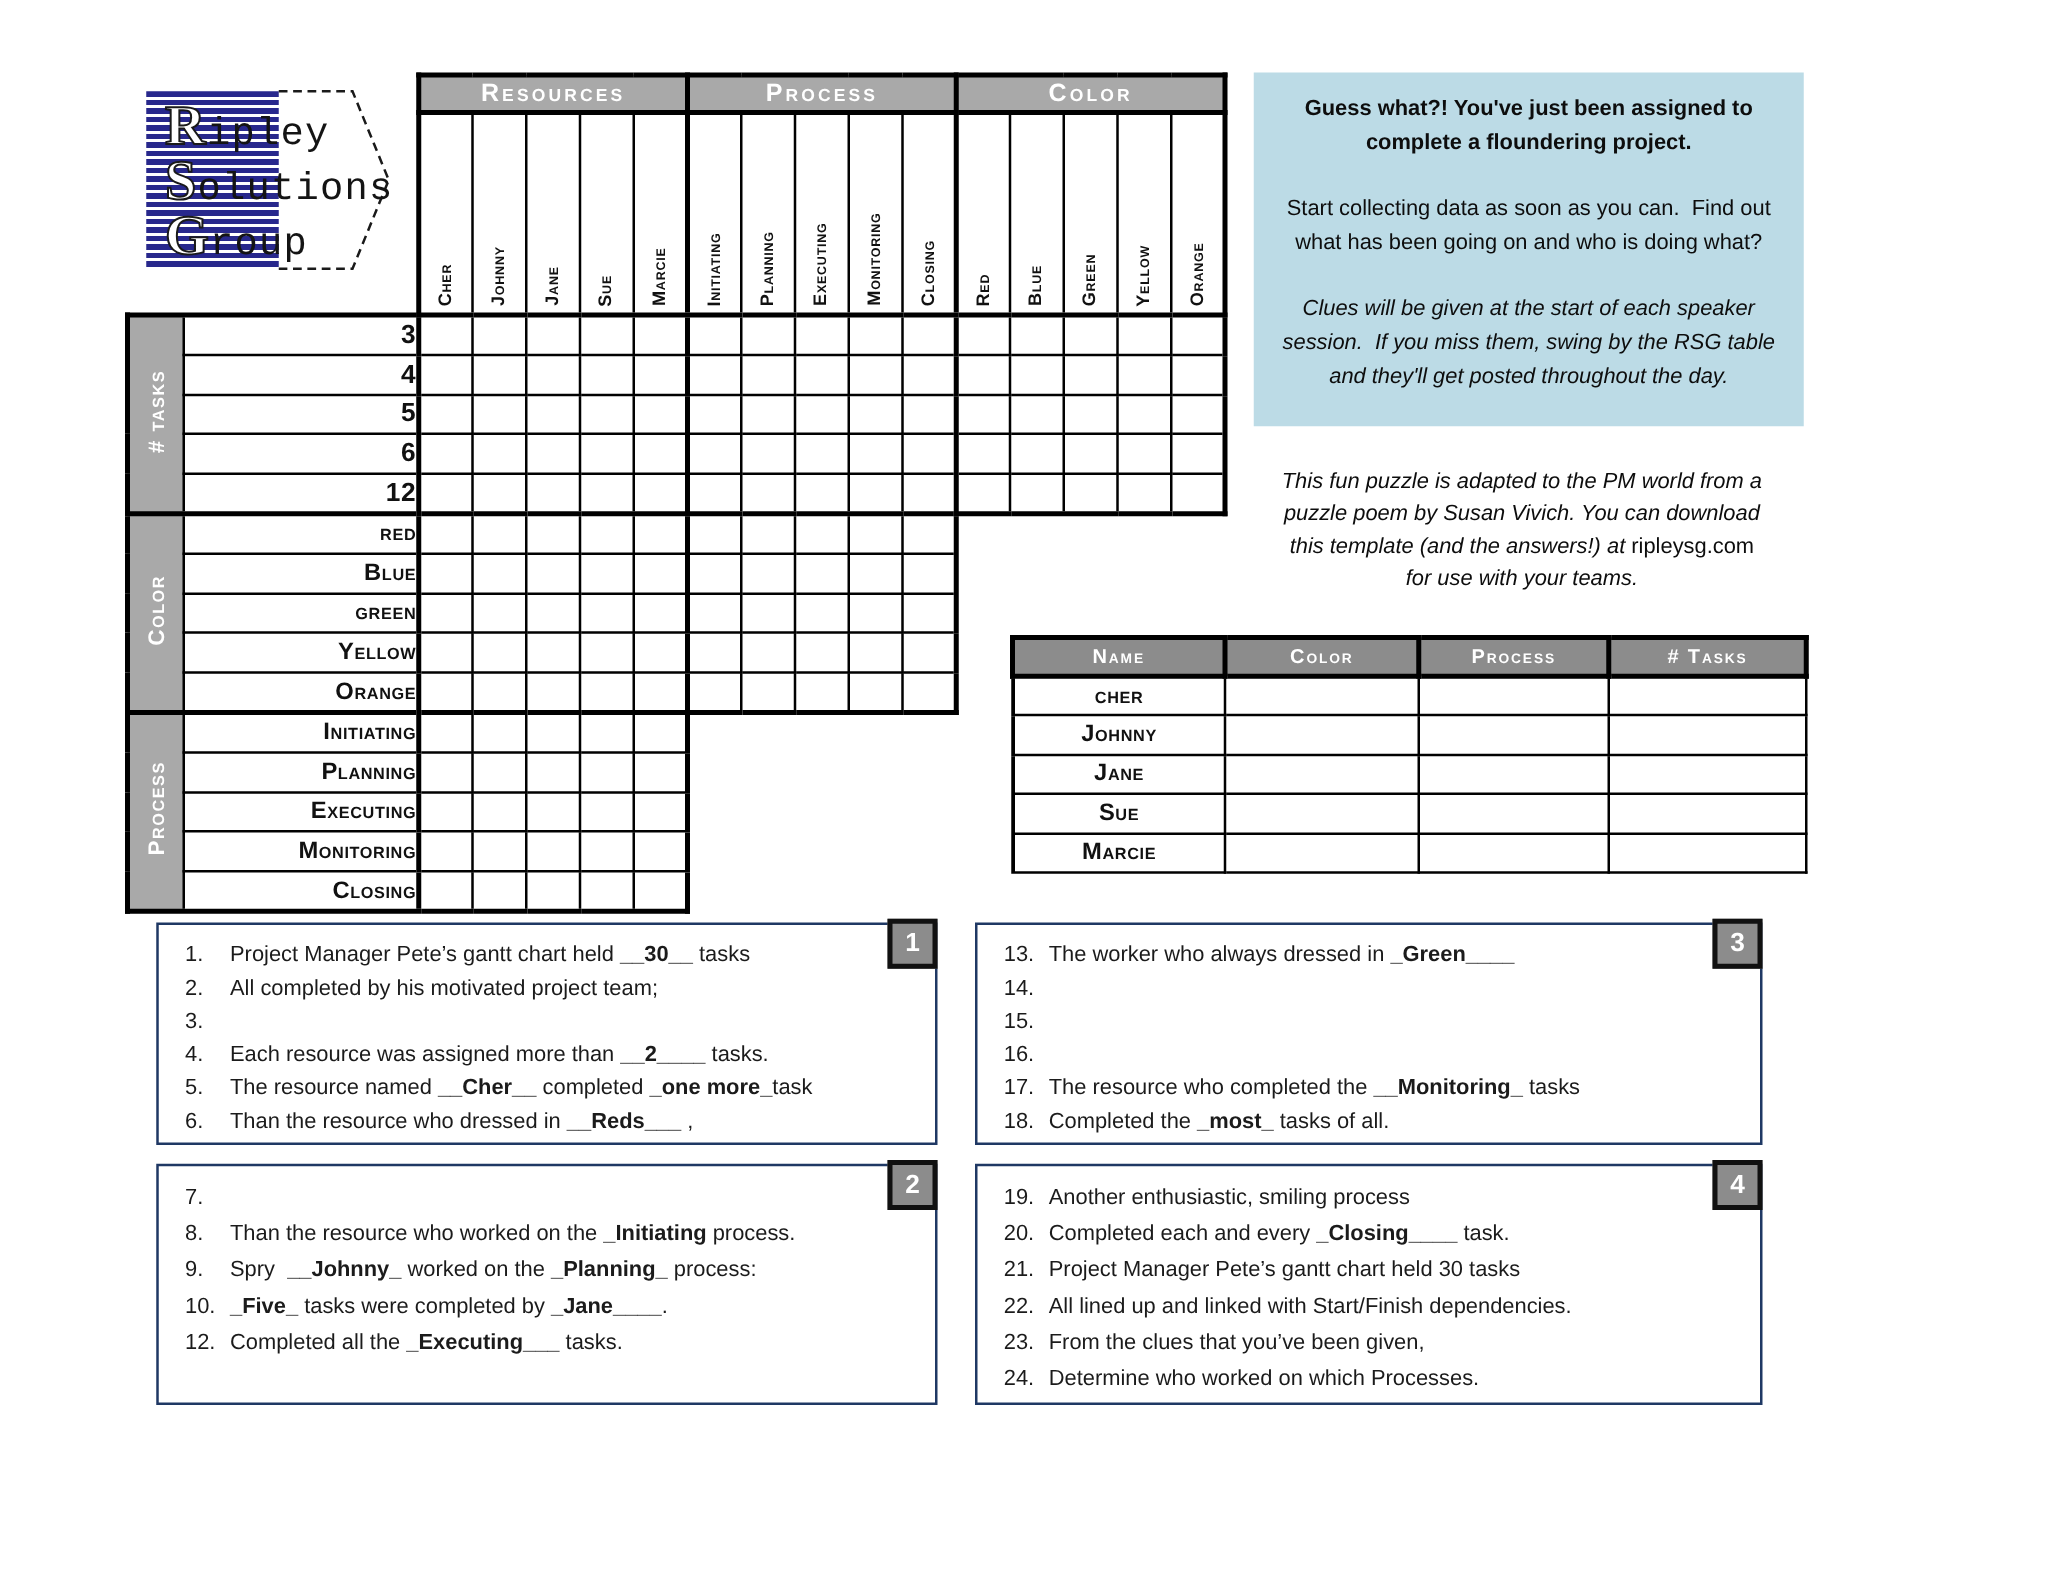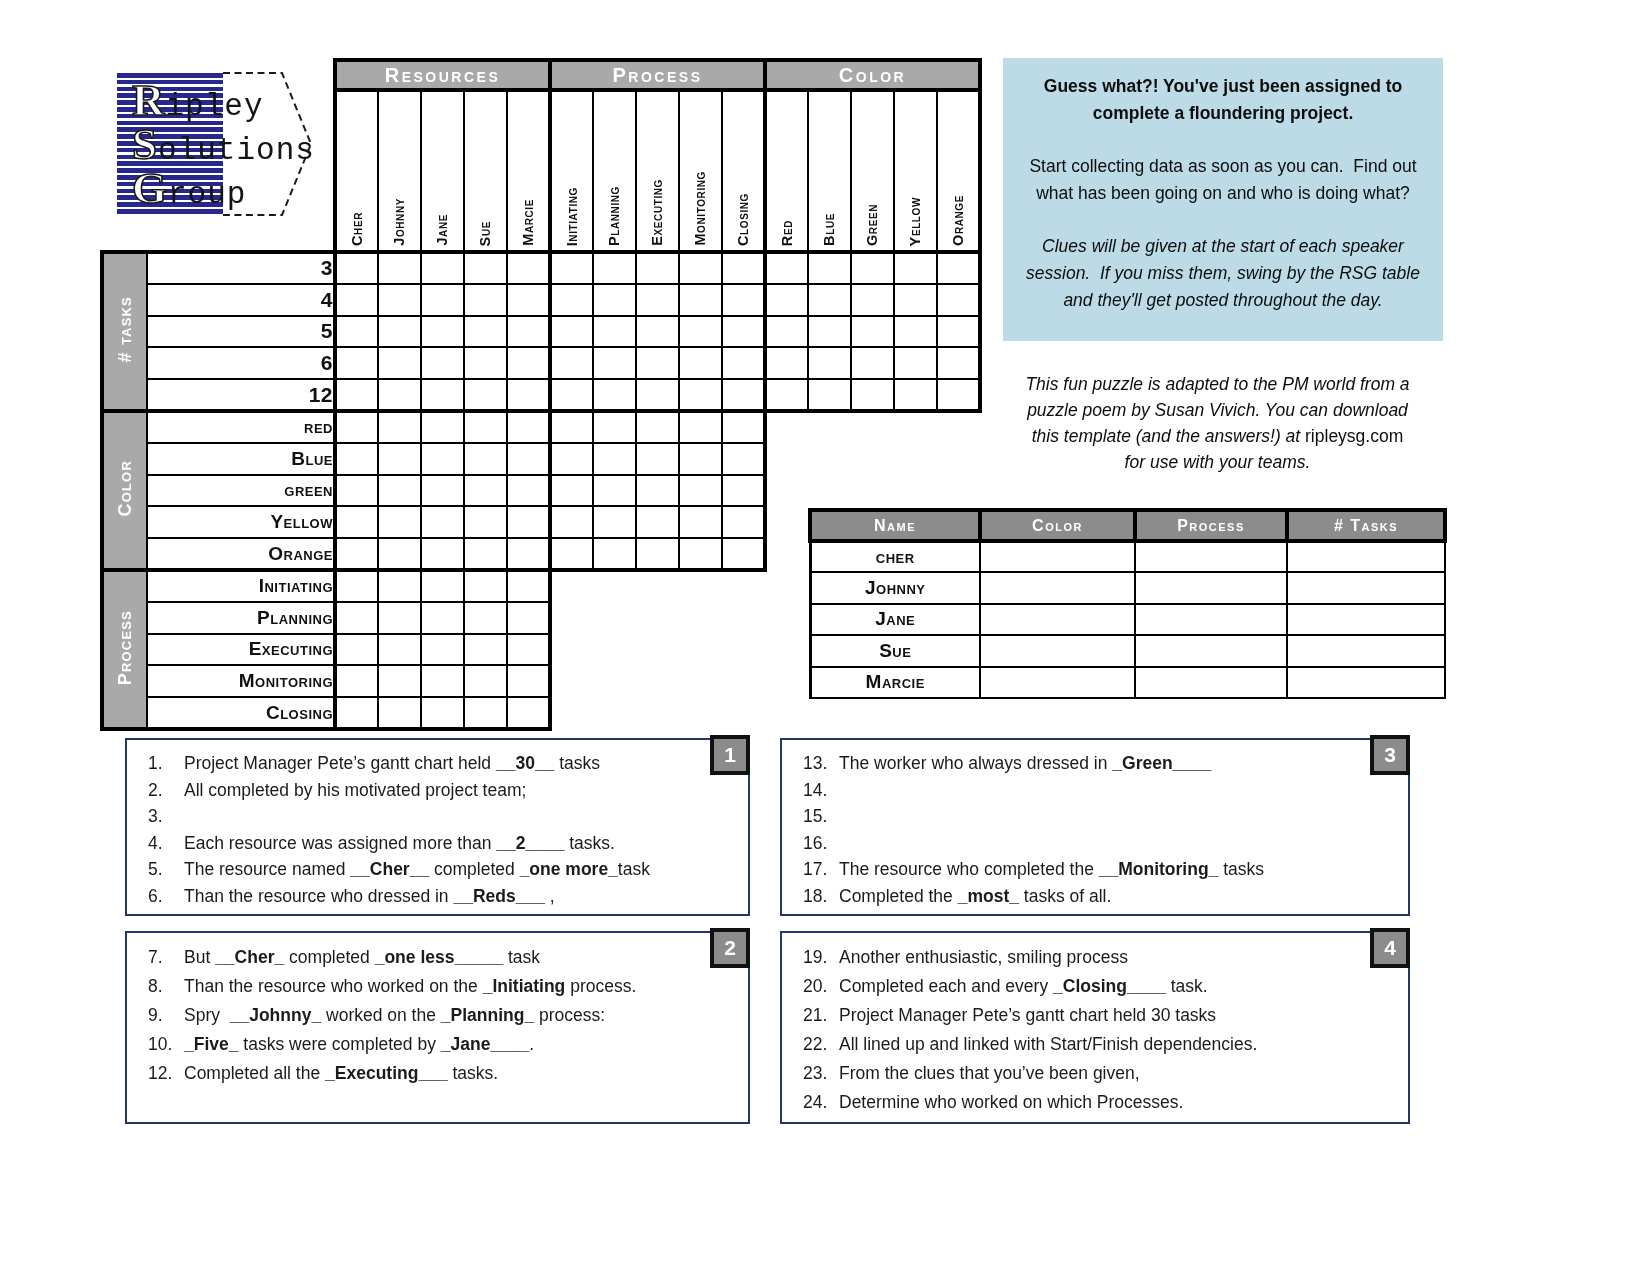--- a/index.html
+++ b/index.html
@@ -509,21 +509,20 @@
         </div>
         <div class="clue-line">
           <span class="clue-num">6.</span>
           <span class="clue-text">Than the resource who dressed in <b>__Reds___</b> ,</span>
         </div>
       </div>
       <div class="cluebox b2 tall">
         <span class="badge">2</span>
         <div class="clue-line">
           <span class="clue-num">7.</span>
-          <span class="clue-text">But <b>__Cher_</b> completed <b>_one less_____</b> task</span>
         </div>
         <div class="clue-line">
           <span class="clue-num">8.</span>
           <span class="clue-text">Than the resource who worked on the <b>_Initiating</b> process.</span>
         </div>
         <div class="clue-line">
           <span class="clue-num">9.</span>
           <span class="clue-text">Spry  <b>__Johnny_</b> worked on the <b>_Planning_</b> process:</span>
         </div>
         <div class="clue-line">

